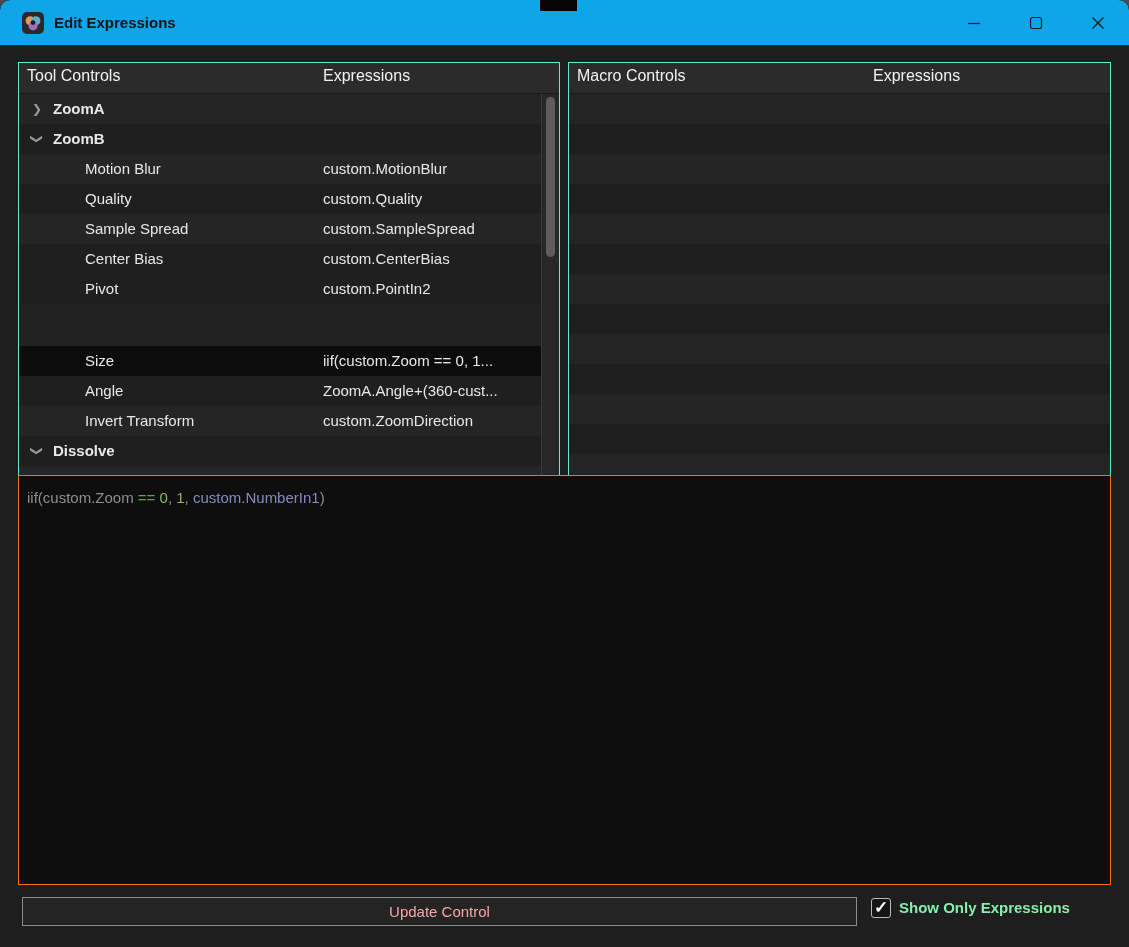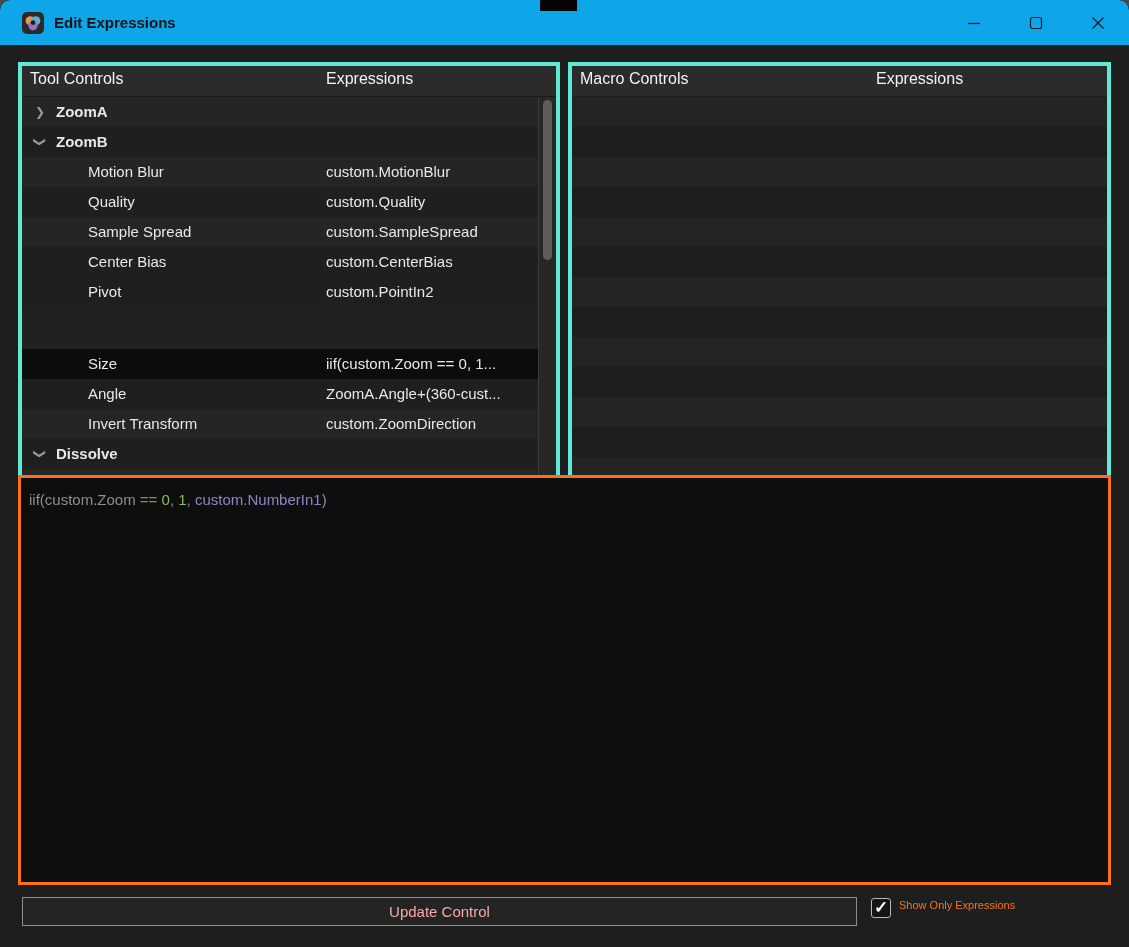--- a/index.html
+++ b/index.html
@@ -16,21 +16,21 @@
   .win-controls { position:absolute; right:0; top:0; height:45px; display:flex; }
   .win-btn { width:62px; height:45px; border:none; background:transparent; cursor:pointer;
              display:flex; align-items:center; justify-content:center; }
   .notch { position:absolute; top:0; left:540px; width:37px; height:11px; background:#050505; z-index:6; }
 
   
   .body { position:absolute; top:45px; left:0; right:0; bottom:0; background:#1e1e1e; }
 
   
   .panel { position:absolute; top:17px; height:501px; background:#212121;
-           border:4px solid #5eead4; overflow:hidden; }
+           border:1px solid #5eead4; overflow:hidden; }
   .panel.left  { left:18px;  width:542px; }
   .panel.right { left:568px; width:543px; }
   .panel-header { position:relative; height:31px; background:#2b2b2b;
                   border-bottom:1px solid #1a1a1a; color:#f2f2f2; font-size:16px; }
   .panel-header .col1 { position:absolute; left:8px; top:4px; }
   .panel-header .col2 { position:absolute; left:304px; top:4px; }
   .rows { position:absolute; top:31px; left:0; right:18px; bottom:0; overflow:hidden; }
   .row { position:relative; height:30px; line-height:30px; color:#e8e8e8; font-size:15px; cursor:default; }
   .row.even { background:#252525; }
   .row.odd  { background:#1f1f1f; }
@@ -47,33 +47,33 @@
   .scrollbar-thumb { position:absolute; left:4px; top:3px; width:9px; height:160px;
                      background:#5d5d5d; border-radius:5px; cursor:pointer; }
 
   .stripes { position:absolute; top:31px; left:0; right:0; bottom:0; overflow:hidden; }
   .stripe { height:30px; }
   .stripe.even { background:#242424; }
   .stripe.odd  { background:#1e1e1e; }
 
   
   .editor { position:absolute; top:430px; left:18px; width:1093px; height:410px;
-            background:#0e0e0e; border:3px solid #f97316; cursor:text; }
+            background:#0e0e0e; border:1px solid #f97316; cursor:text; }
   .expr-line { padding:13px 8px; font-size:15px; white-space:pre; }
 
   
   .update-btn { position:absolute; left:22px; top:852px; width:835px; height:29px;
                 background:#242424; border:1px solid #8d8d8d; color:#fca5a5;
                 font-size:15px; font-family:"Liberation Sans", sans-serif; cursor:pointer; }
   .checkbox { position:absolute; left:871px; top:853px; width:20px; height:20px;
               border:1px solid #b9b9b9; border-radius:3px; background:#161616;
               color:#ffffff; font-size:17px; font-weight:bold; line-height:18px;
               text-align:center; cursor:pointer; }
-  .checkbox-label { position:absolute; left:899px; top:854px; color:#f97316;
-                    font-size:11px; font-weight:400; }
+  .checkbox-label { position:absolute; left:899px; top:854px; color:#86efac;
+                    font-size:15px; font-weight:700; }
 </style>
 </head>
 <body>
 
 <div class="window">
 
   <div class="titlebar">
     <span class="app-icon">
       <svg viewBox="0 0 22 22" width="22" height="22">
         <rect width="22" height="22" rx="5" fill="#2a2a2a"></rect>

